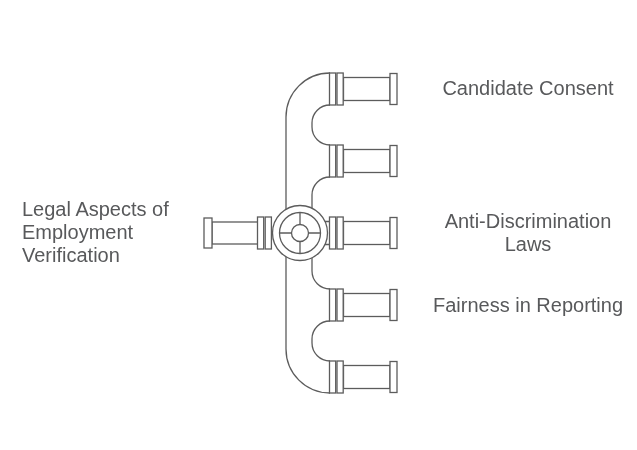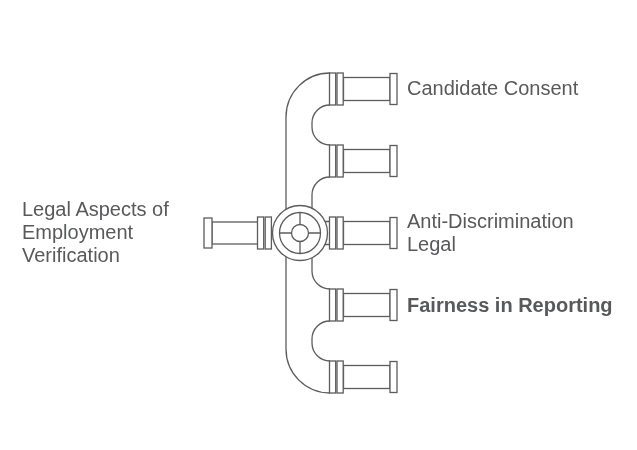--- a/index.html
+++ b/index.html
@@ -11,26 +11,26 @@
     background: var(--bg, #ffffff);
     overflow: hidden;
   }
   .stage svg { position: absolute; left: 0; top: 0; }
   .label {
     position: absolute;
     font-size: 20px;
     line-height: 23px;
     color: var(--text, #58595b);
   }
-  .branch-label { left: 407px; width: 210px; text-align: left; }
+  .branch-label { left: 423px; width: 210px; text-align: center; }
   .center-label { left: 22px; top: 198px; width: 155px; text-align: left; }
   #branch-label-0 { top: 77px; }
   #branch-label-1 { top: 149px; }
   #branch-label-2 { top: 210px; }
-  #branch-label-3 { top: 294px; font-weight: bold; }
+  #branch-label-3 { top: 294px; }
   #branch-label-4 { top: 354px; }
   .pipes { stroke: var(--line, #5c5c5c); stroke-width: 1.3; fill: none; }
   .pipes .filled { fill: #ffffff; }
 </style>
 </head>
 <body>
 
 <div class="stage">
 
   <svg width="637" height="450" viewBox="0 0 637 450">
@@ -99,18 +99,18 @@
         <rect class="filled" x="390" y="361.5" width="7" height="31"></rect>
       </g>
     </g>
   </svg>
 
   <div class="label center-label" id="center-label">Legal Aspects of Employment Verification</div>
 
   <div class="label branch-label" id="branch-label-0">Candidate Consent</div>
 
 
-  <div class="label branch-label" id="branch-label-2">Anti-Discrimination Legal</div>
+  <div class="label branch-label" id="branch-label-2">Anti-Discrimination Laws</div>
 
   <div class="label branch-label" id="branch-label-3">Fairness in Reporting</div>
 
 
 </div>
 
 </body></html>

